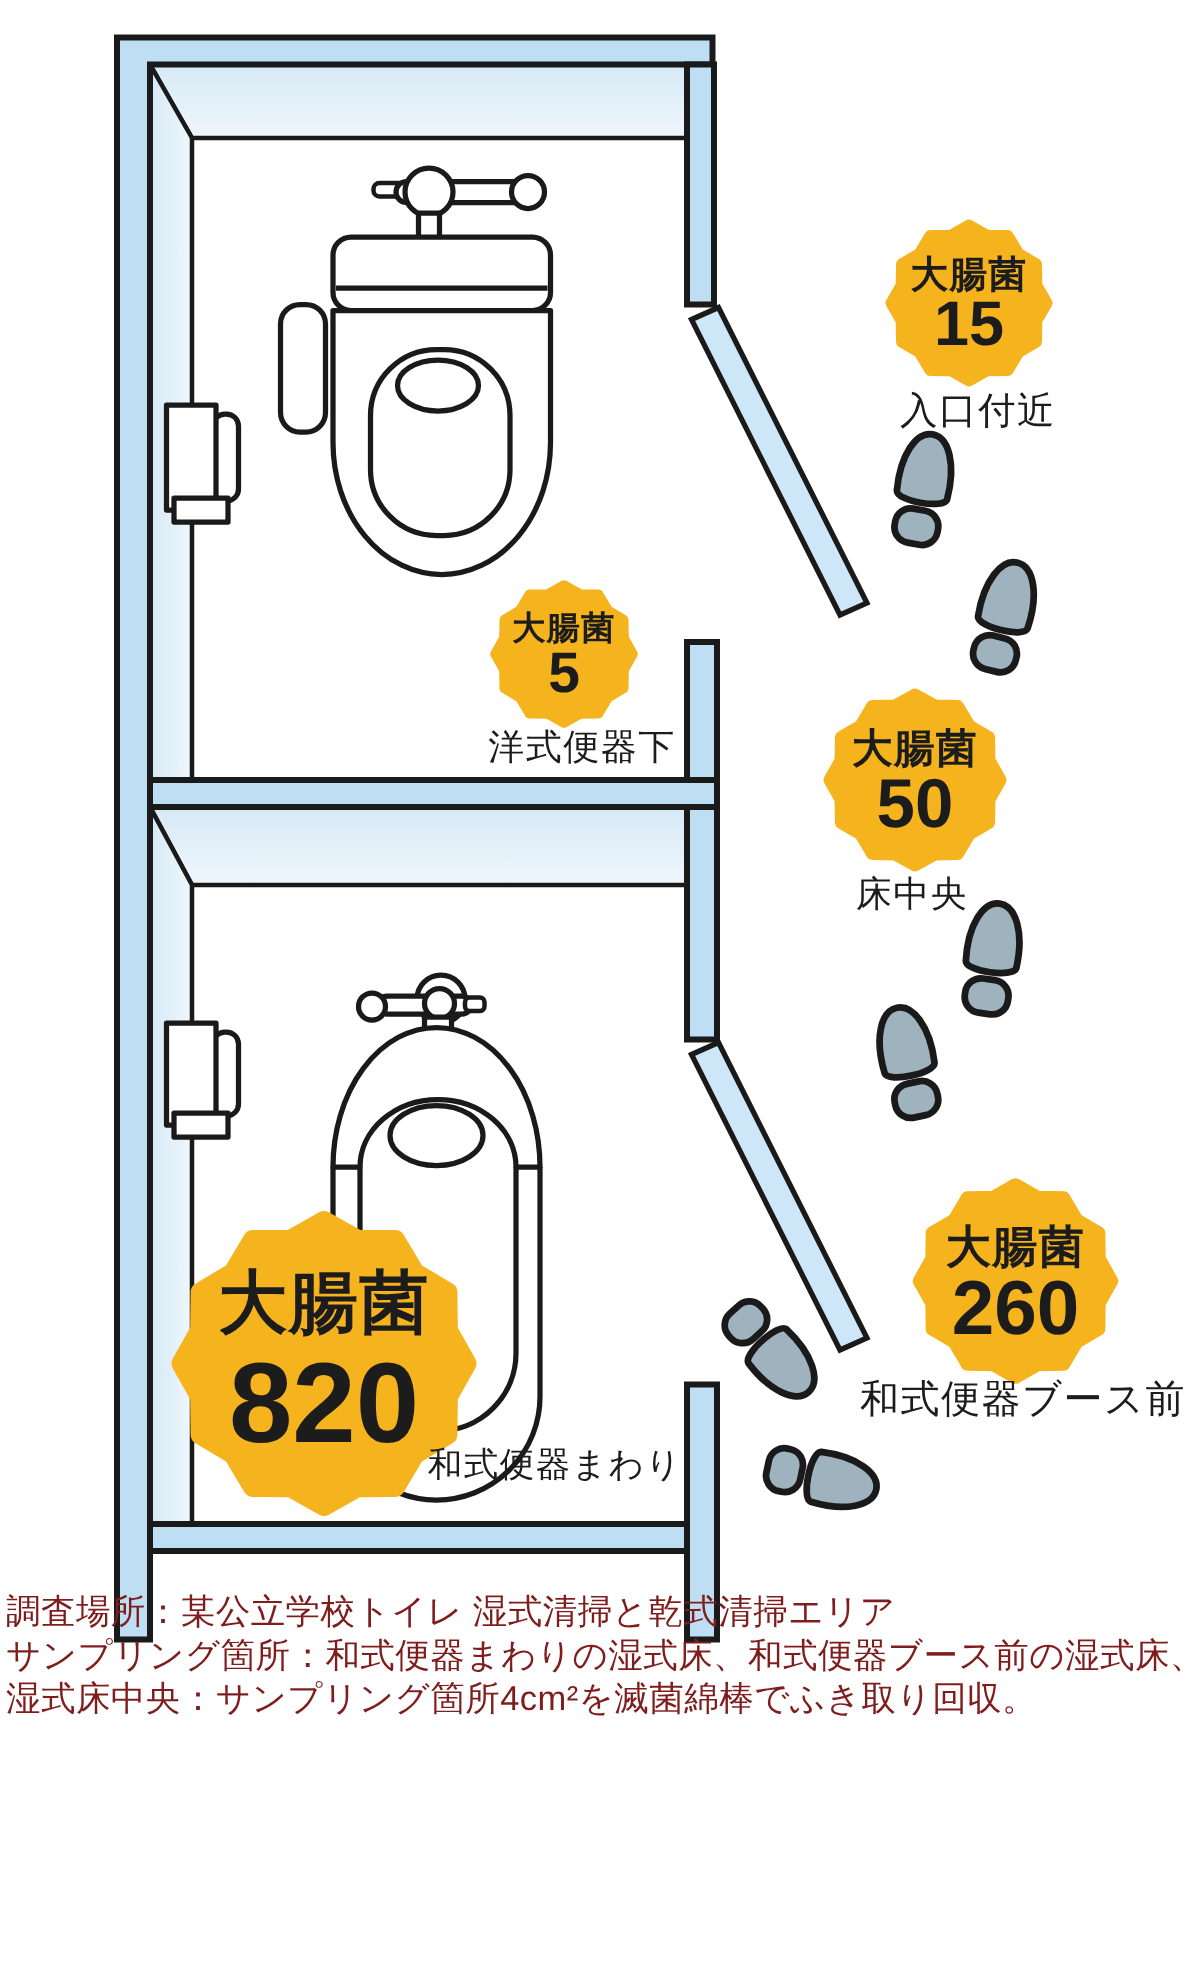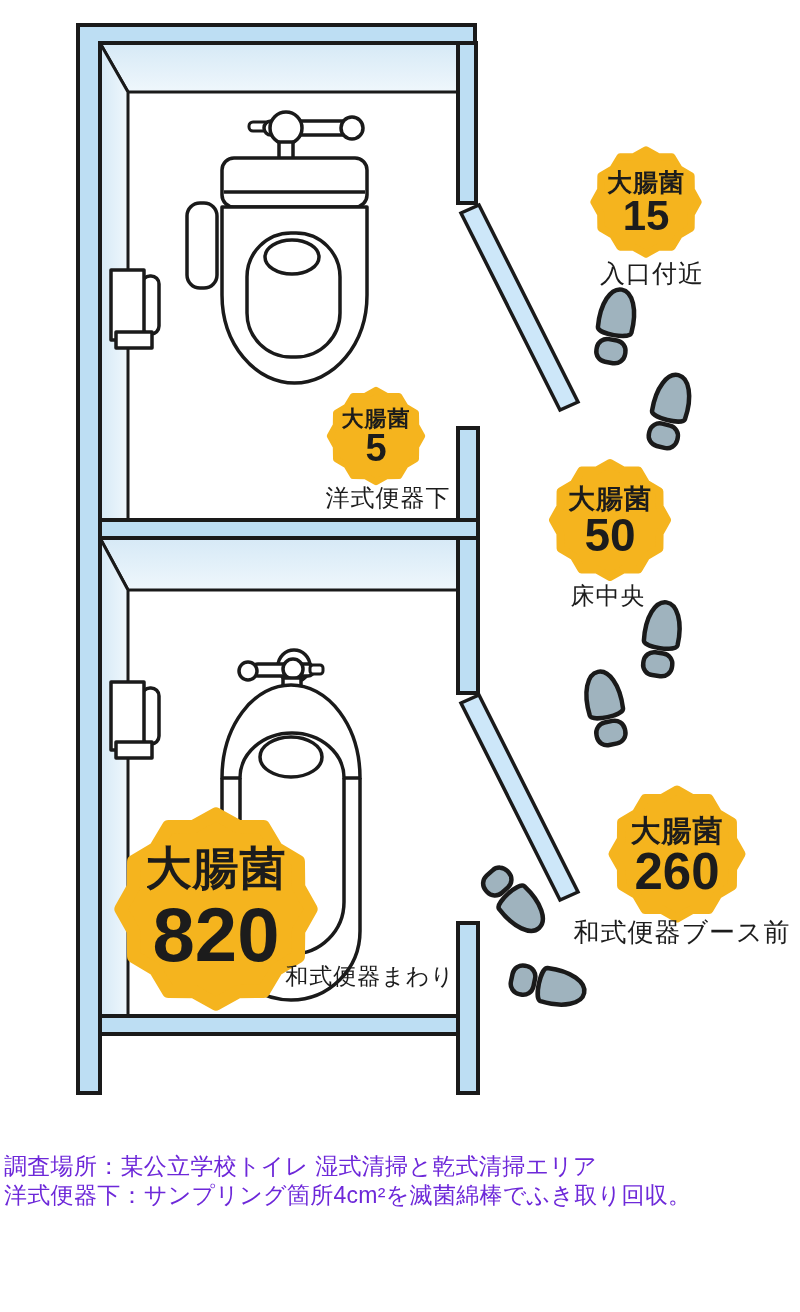--- a/index.html
+++ b/index.html
@@ -13,22 +13,22 @@
   html,body{margin:0;padding:0;background:#ffffff;}
   .page{
     position:relative;width:800px;height:1312px;background:#ffffff;overflow:hidden;
     font-family:"Liberation Sans","DejaVu Sans",sans-serif;color:var(--line);
   }
   svg text{font-family:"Liberation Sans","DejaVu Sans",sans-serif;fill:#1c1c1c;}
   .badge-name{font-weight:700;letter-spacing:1px;}
   .badge-value{font-weight:600;}
   .spot-label{font-weight:500;letter-spacing:1px;}
   .caption{
-    position:absolute;left:4px;top:1152px;width:794px;
-    font-size:23px;line-height:29px;letter-spacing:0.3px;color:#6d28d9;
+    position:absolute;left:4px;top:1060px;width:794px;
+    font-size:23px;line-height:29px;letter-spacing:0.3px;color:#7f1d1d;
   }
   .caption p{margin:0;padding:0;white-space:nowrap;}
   .caption p.indent{padding-left:210px;}
 </style>
 </head>
 <body>
 
 <div class="page">
 
   <svg width="800" height="1312" viewBox="0 0 800 1312" xmlns="http://www.w3.org/2000/svg">
@@ -157,15 +157,16 @@
       <path class="badge-star" d="M216.0,814.0L238.1,826.4L263.5,826.7L276.5,848.5L298.3,861.5L298.6,886.9L311.0,909.0L298.6,931.1L298.3,956.5L276.5,969.5L263.5,991.3L238.1,991.6L216.0,1004.0L193.9,991.6L168.5,991.3L155.5,969.5L133.7,956.5L133.4,931.1L121.0,909.0L133.4,886.9L133.7,861.5L155.5,848.5L168.5,826.7L193.9,826.4Z" fill="#f5b41e" stroke="#f5b41e" stroke-width="13.3" stroke-linejoin="round"></path>
       <text class="badge-name" x="216" y="884" font-size="46" text-anchor="middle">大腸菌</text>
       <text class="badge-value" x="216" y="961" font-size="76" text-anchor="middle">820</text>
       <text class="spot-label" x="370" y="984" font-size="23" text-anchor="middle">和式便器まわり</text>
     </g>
   </svg>
 
   
   <div class="caption">
     <p>調査場所：某公立学校トイレ 湿式清掃と乾式清掃エリア</p>
-    <p>洋式便器下：サンプリング箇所4cm²を滅菌綿棒でふき取り回収。</p>
+    <p>サンプリング箇所：和式便器まわりの湿式床、和式便器ブース前の湿式床、</p>
+    <p>湿式床中央：サンプリング箇所4cm²を滅菌綿棒でふき取り回収。</p>
   </div>
 </div>
 
 </body></html>

